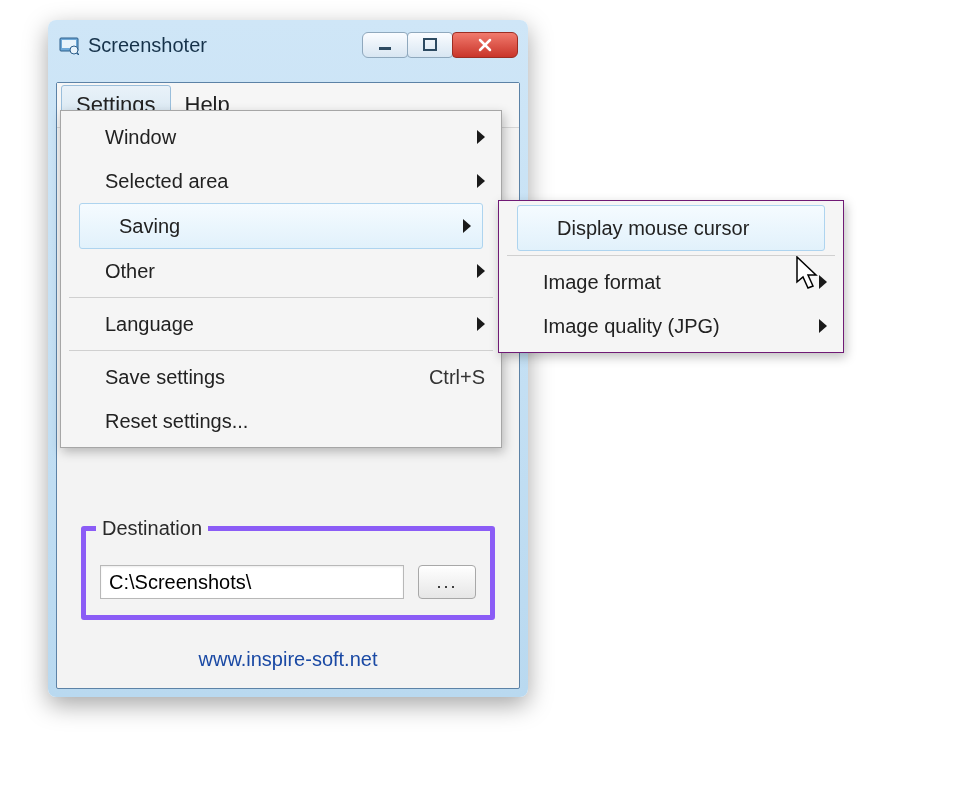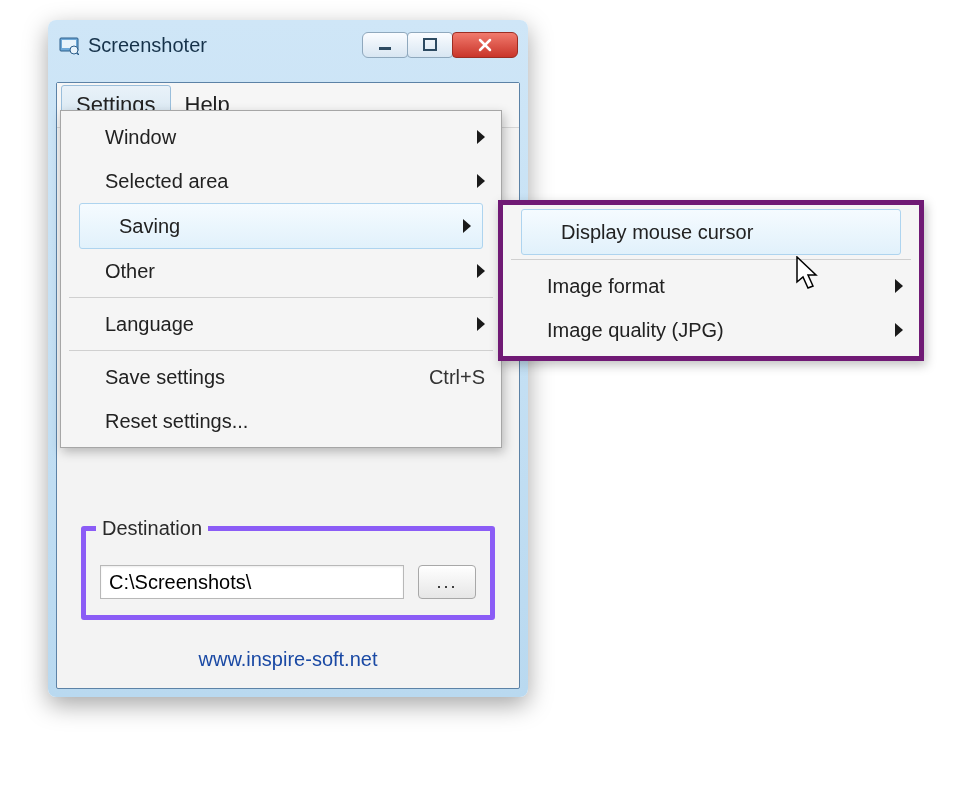--- a/index.html
+++ b/index.html
@@ -197,23 +197,23 @@
     height: 1px;
     background: #d0d0d0;
     margin: 4px 6px;
   }
 
   
   .submenu {
     position: absolute;
     left: 498px;
     top: 200px;
-    width: 426px;
+    width: 346px;
     background: #f5f5f5;
-    border: 5px solid #701a75;
+    border: 1px solid #701a75;
     box-shadow: 2px 4px 10px rgba(0,0,0,.25);
     padding: 4px 2px;
     box-sizing: border-box;
     z-index: 6;
   }
 
   
   .cursor {
     position: absolute;
     left: 796px;

